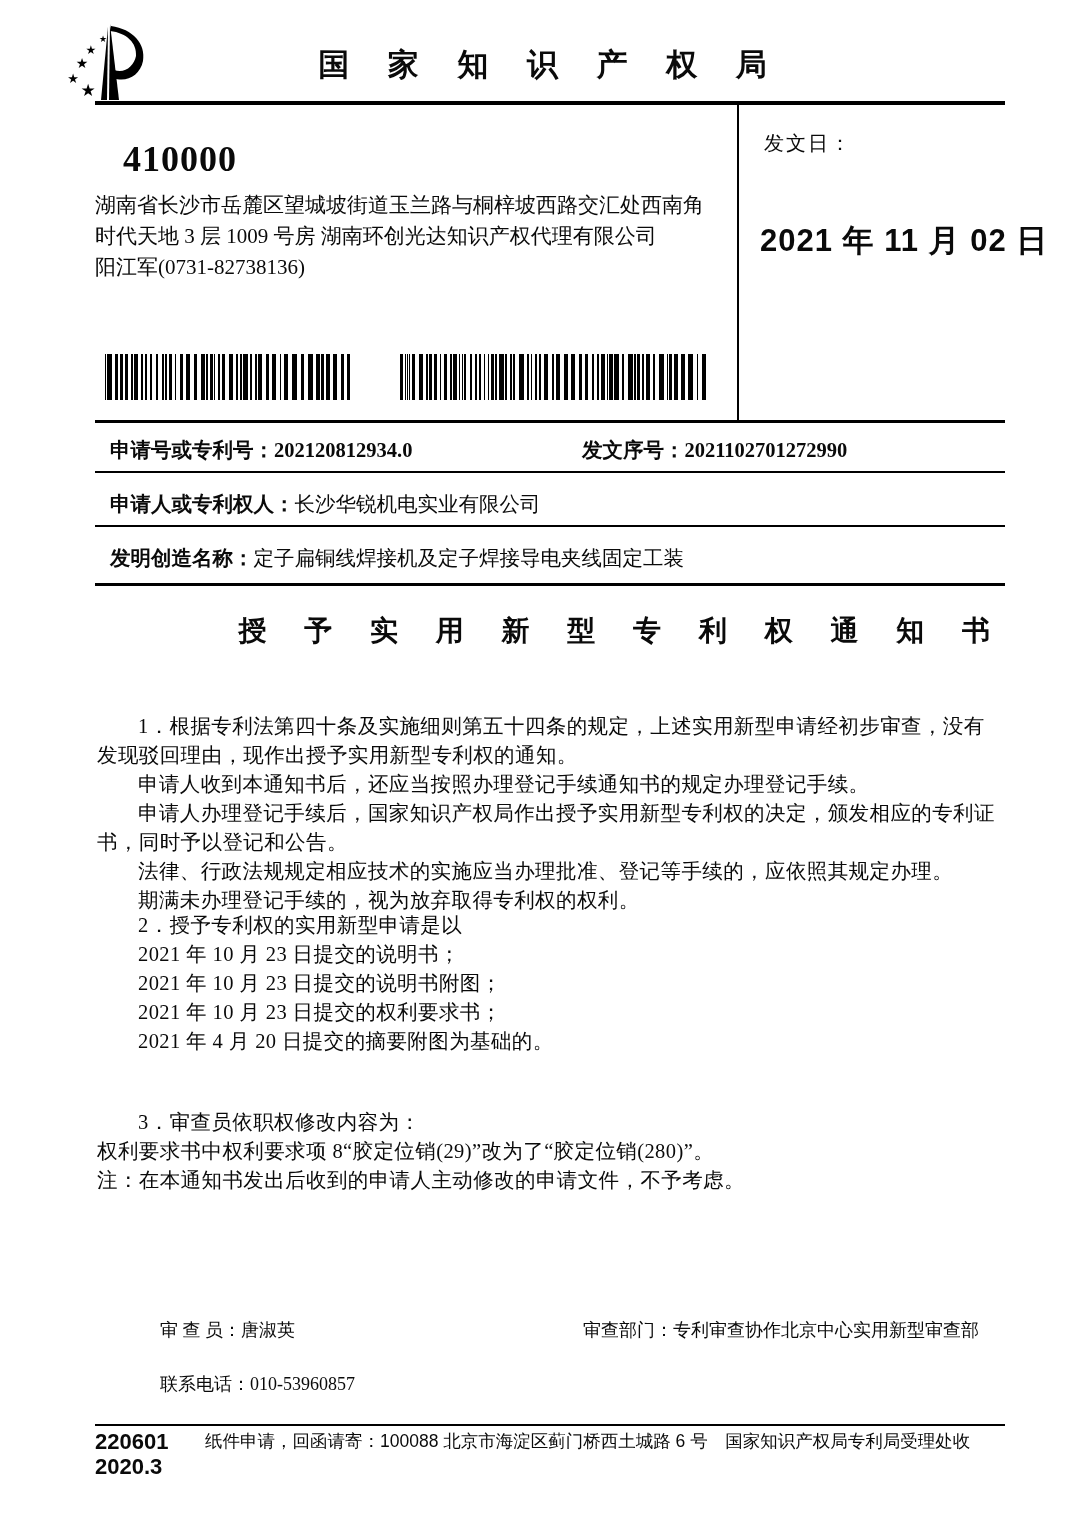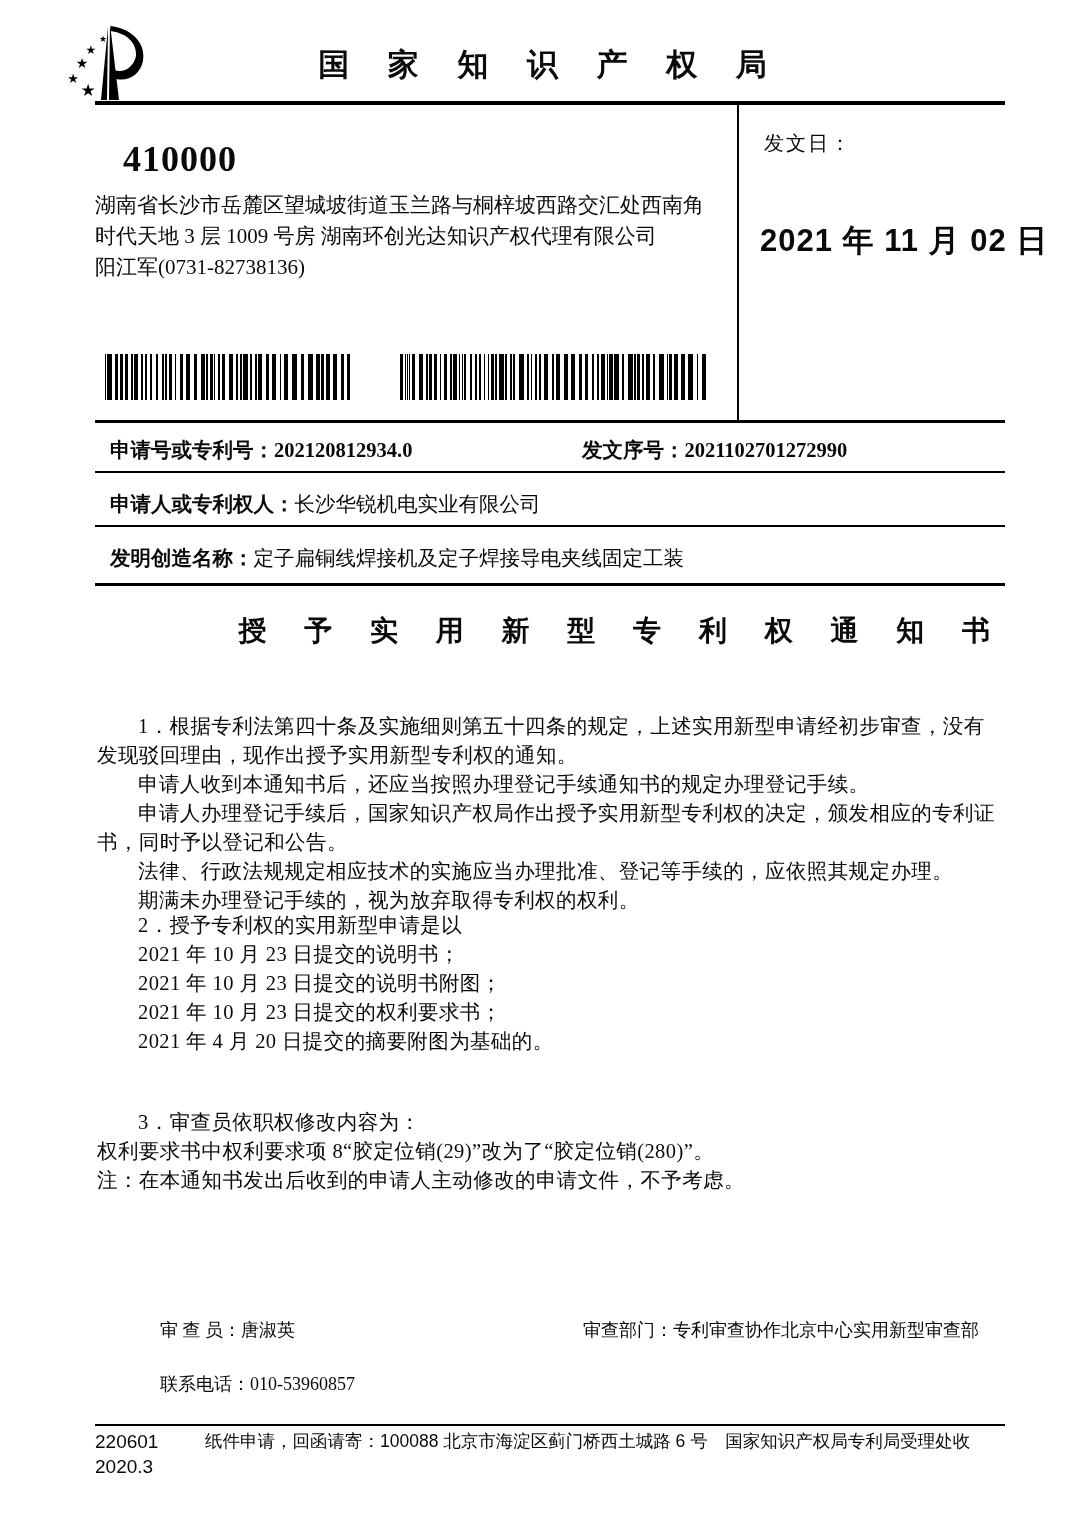--- a/index.html
+++ b/index.html
@@ -30,21 +30,21 @@
   .notice-title {
     top:612px; left:95px; width:910px; text-align:right;
     font-size:28px; font-weight:bold; letter-spacing:15px; white-space:nowrap;
   }
   .body-block { position:absolute; left:97px; width:906px; font-size:20.5px; line-height:29px; letter-spacing:0.4px; }
   .body-block p { margin:0; text-indent:2em; }
   .body-block p.noind { text-indent:0; }
 
   .signoff { position:absolute; font-size:18px; white-space:nowrap; }
 
-  .footer-codes { top:1429px; left:95px; font-size:19px; line-height:25px; }
+  .footer-codes { top:1429px; left:95px; font-size:22px; line-height:25px;font-weight:bold; }
   .footer-notes { top:1428px; left:205px; width:800px; font-size:17.5px; line-height:26px; }
   .footer-notes div { margin:0; }
 
   .barcode { position:absolute; top:354px; height:46px; }
   .logo { position:absolute; top:20px; left:56px; width:98px; height:88px; }
 </style>
 </head>
 <body>
 
 <div class="page">

